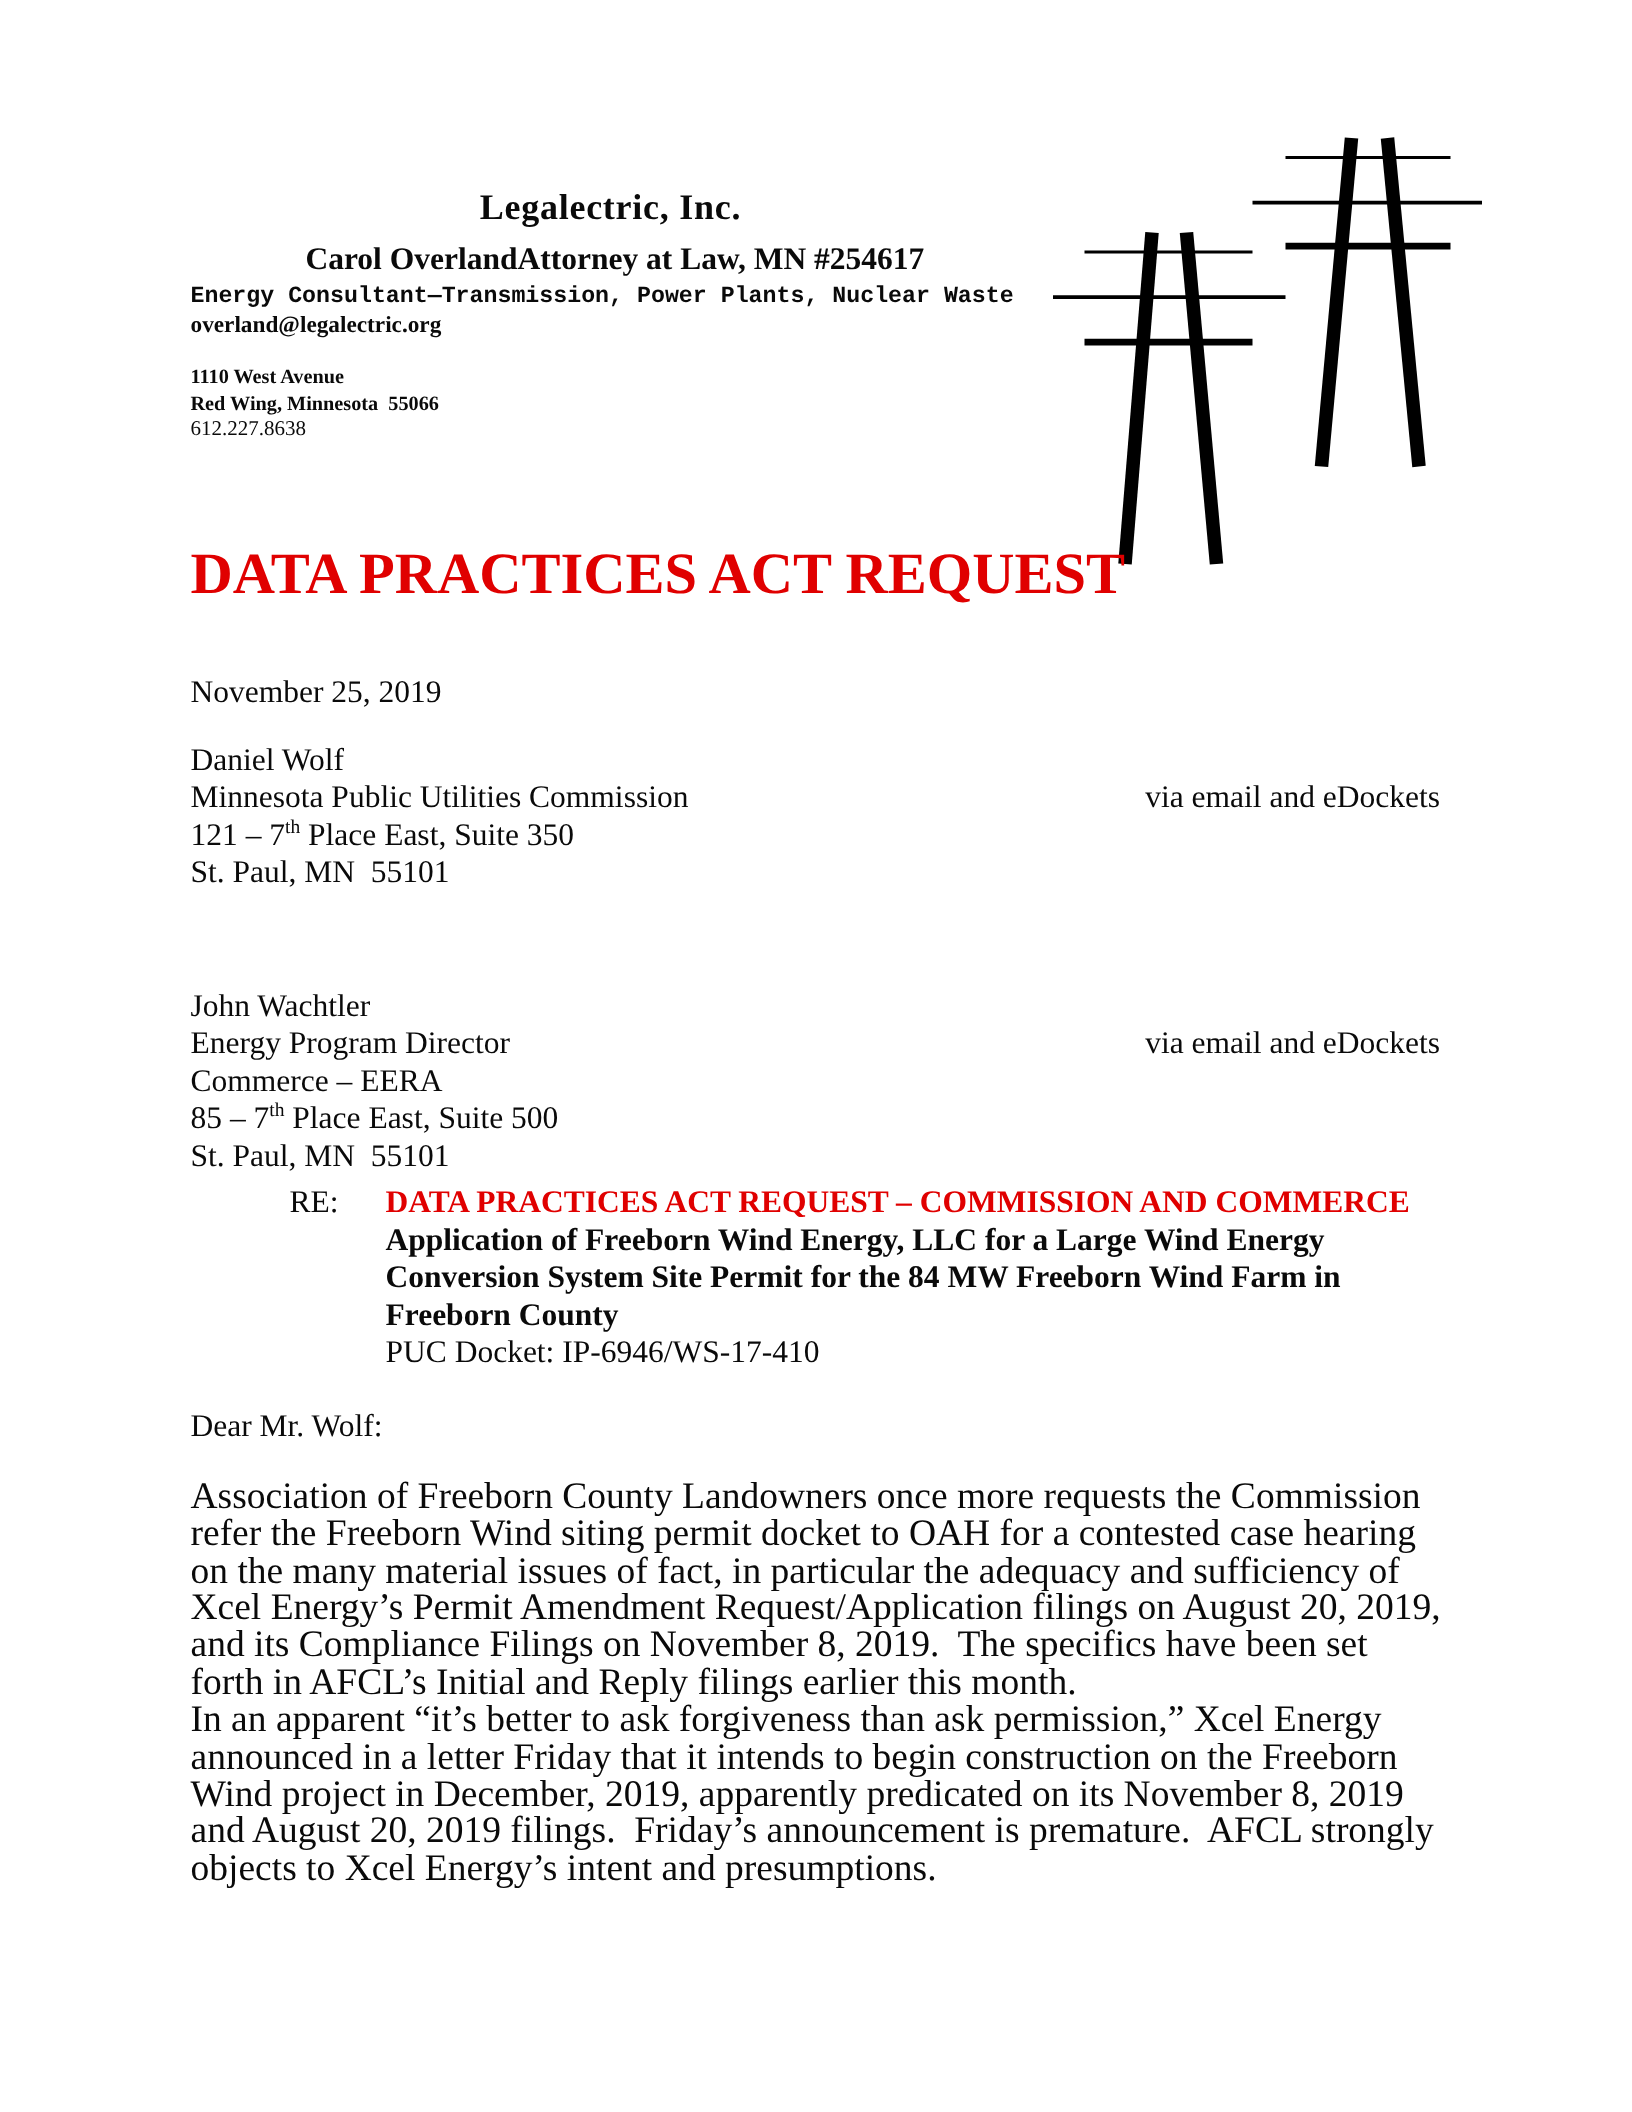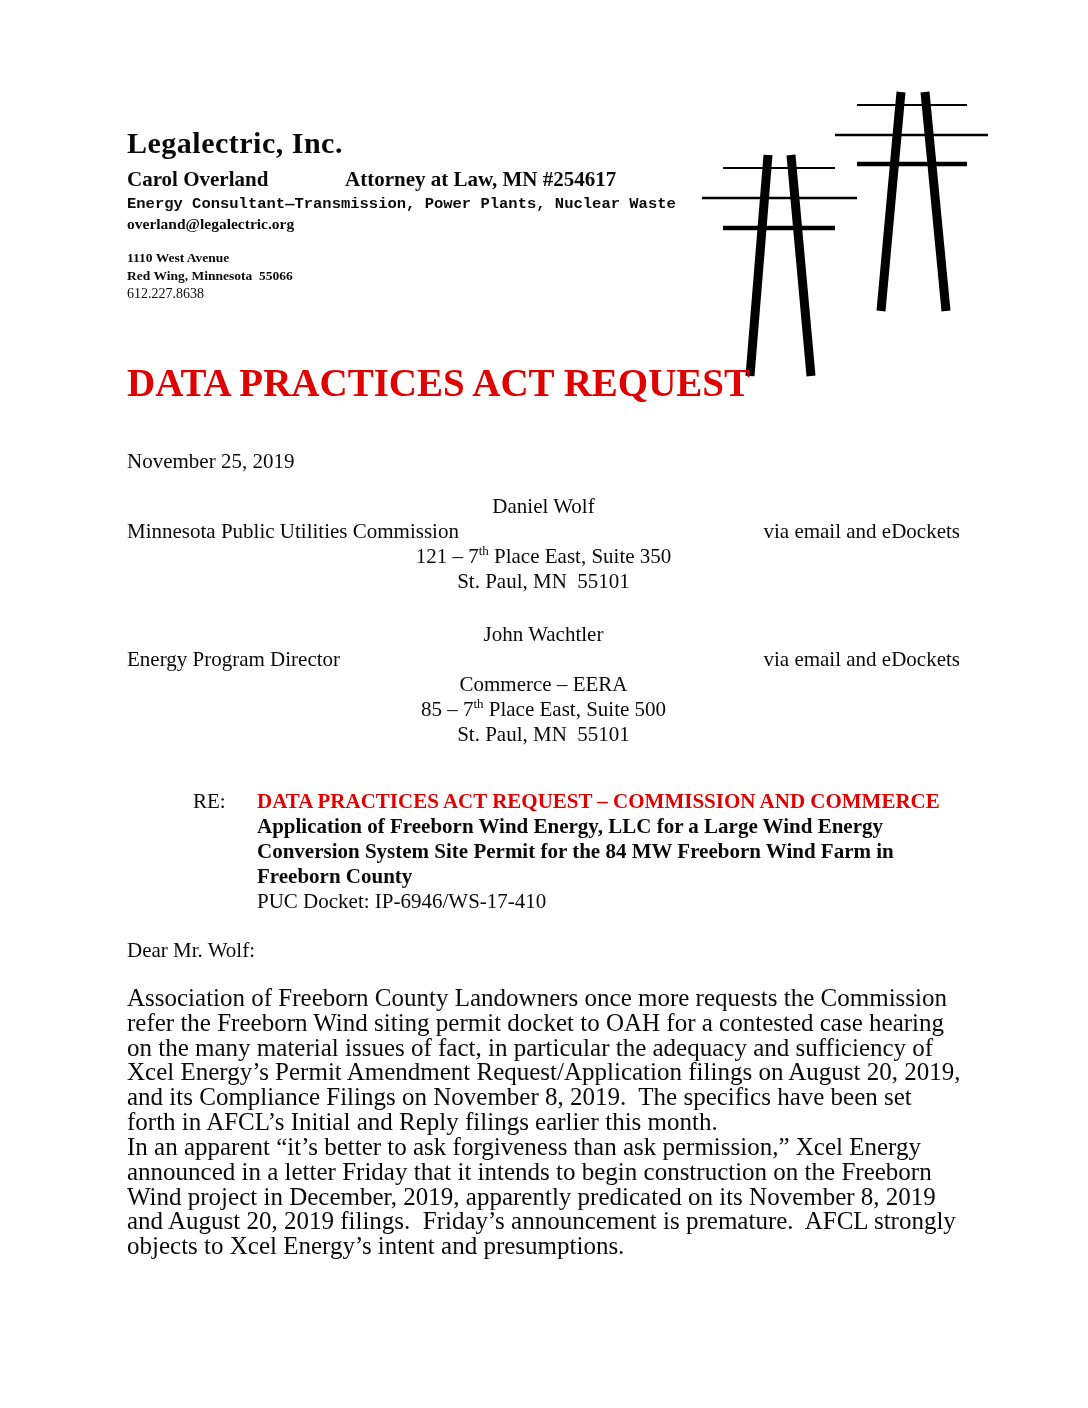--- a/index.html
+++ b/index.html
@@ -11,45 +11,45 @@
     background: #ffffff;
     font-family: "Liberation Serif", "DejaVu Serif", serif;
     color: #0a0a0a;
     overflow: hidden;
   }
   .abs { position: absolute; }
   .prewrap { white-space: pre-wrap; }
 
   
   .letterhead { left: 127px; top: 126px; width: 560px; }
-  .company { font-size: 30px; font-weight: bold; letter-spacing: 0.5px; }
+  .company { font-size: 24px; font-weight: bold; letter-spacing: 0.5px; text-align: center; }
   .name-row { display: flex; margin-top: 7px; font-size: 21px; font-weight: bold; }
-  .name-row .person { width: 218px; }
+  .name-row .person { width: 218px; text-align: right; }
   .role-line { margin-top: 3px; font-size: 15.5px; font-weight: bold; font-family: Liberation Mono, monospace; }
   .email-line { margin-top: 2px; font-size: 15.5px; font-weight: bold; }
   .lh-address { margin-top: 16px; font-size: 13.5px; line-height: 18px; font-weight: 600; }
   .lh-phone { font-size: 14px; font-weight: normal; }
 
   
   .towers { left: 690px; top: 58px; }
 
   
   .doc-title {
     left: 127px; top: 360px;
     font-size: 39px; font-weight: bold;
     color: var(--accent, #e00000);
     letter-spacing: 0px;
   }
 
   .date-line { left: 127px; top: 449px; font-size: 21px; }
 
   
-  .recipient { width: 833px; font-size: 21px; line-height: 25px; text-align: center; }
+  .recipient { width: 833px; font-size: 21px; line-height: 25px; }
   .recipient1 { left: 127px; top: 494px; }
-  .recipient2 { left: 127px; top: 622px; }
+  .recipient2 { left: 127px; top: 658px; }
   .flexline { display: flex; justify-content: space-between; }
   sup { font-size: 13px; vertical-align: super; line-height: 0; }
 
   
   .re-block { left: 127px; top: 789px; width: 833px; display: flex; font-size: 21px; line-height: 25px; justify-content: center; }
   .re-label { width: 130px; padding-left: 66px; font-weight: normal; }
   .re-content { width: 703px; }
   .re-red { color: var(--accent, #e00000); font-weight: bold; }
   .re-bold { font-weight: bold; }
 

